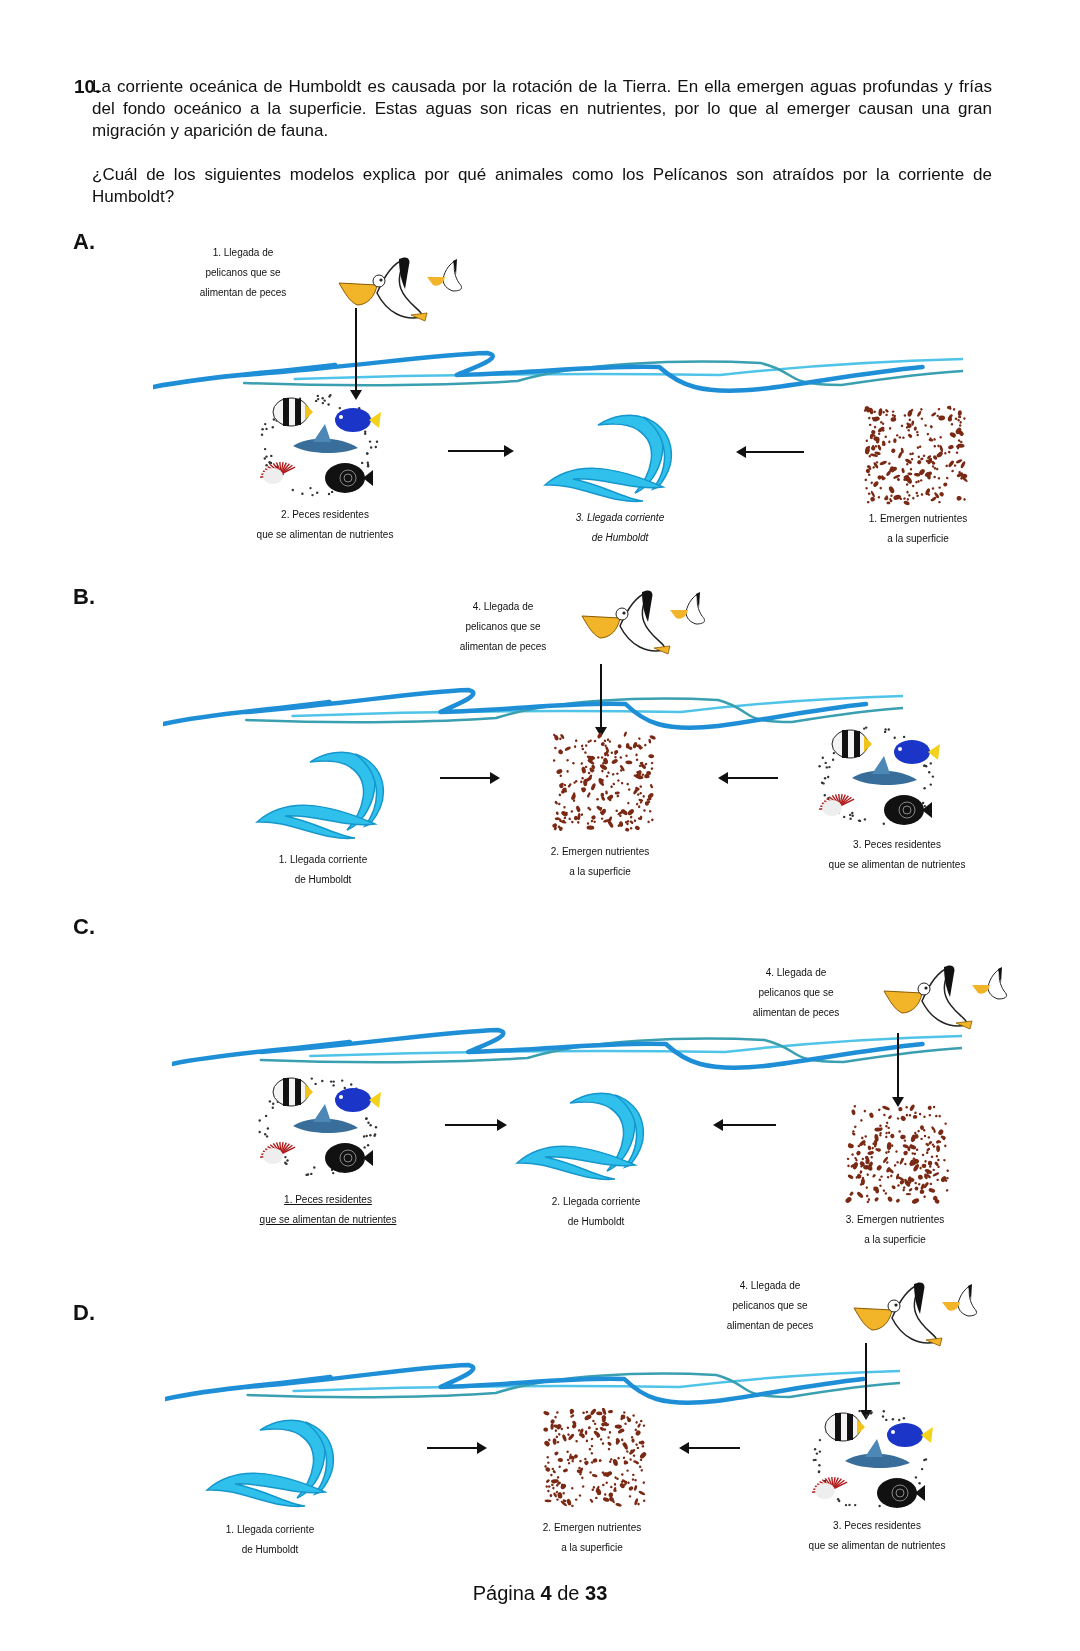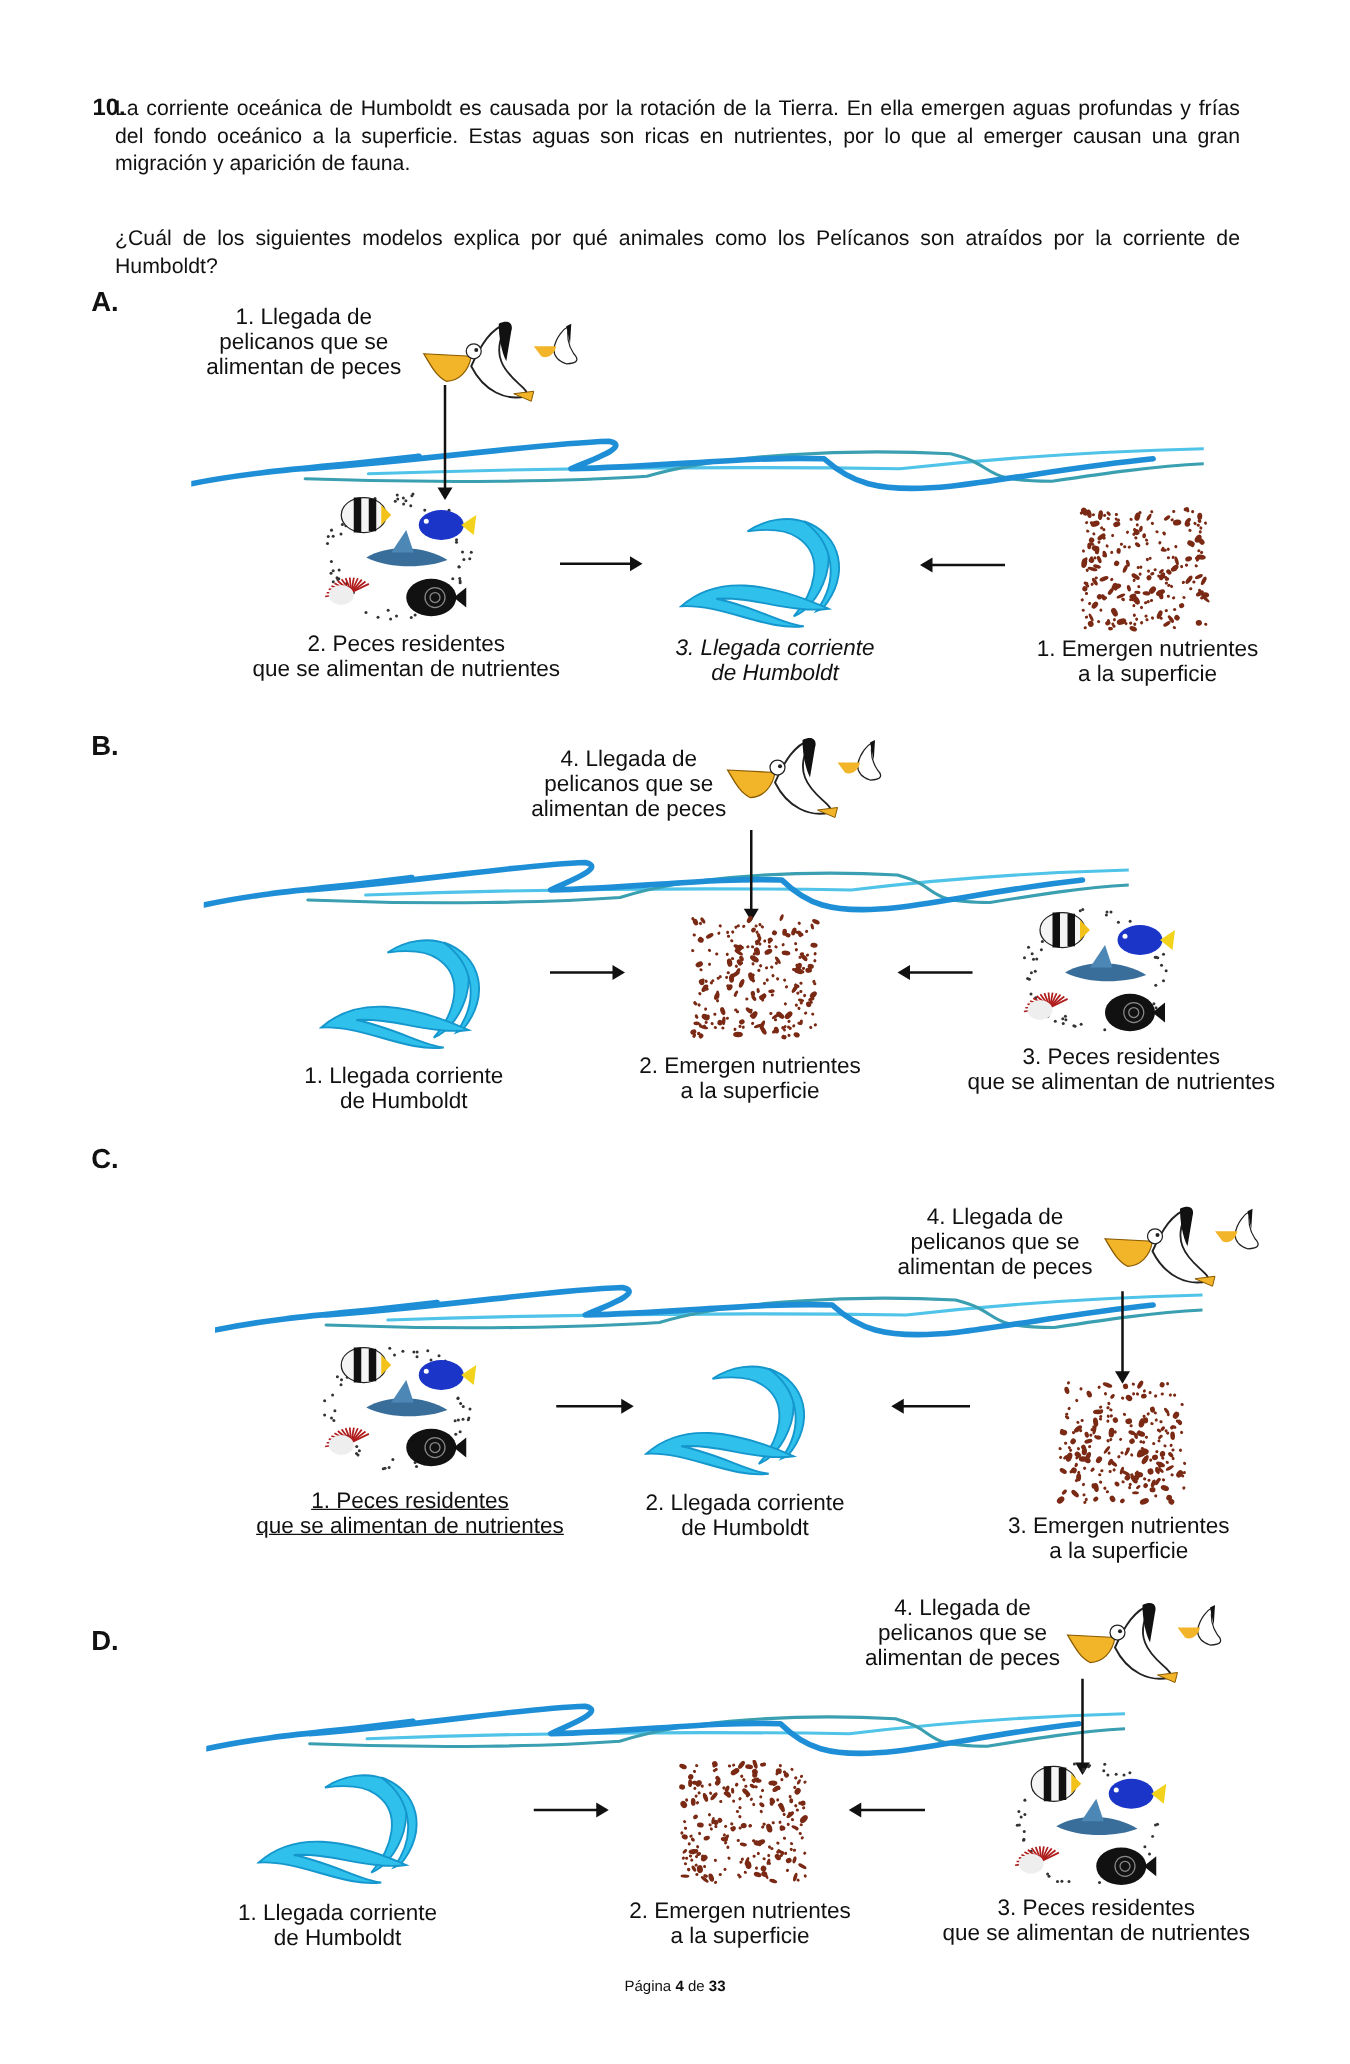--- a/index.html
+++ b/index.html
@@ -2,33 +2,33 @@
 <html><head>
 <meta charset="utf-8">
 <style>
   html, body { margin: 0; padding: 0; background: #ffffff; }
   body { width: 1080px; height: 1651px; position: relative; overflow: hidden;
          font-family: "Liberation Sans", sans-serif; color: #111; }
   .qnum { position: absolute; left: 74px; top: 76px; font-weight: bold; font-size: 19px; }
   .qtext { position: absolute; left: 92px; width: 900px; font-size: 17px; line-height: 22px;
            text-align: justify; text-align-last: left; }
   .qtext.p1 { top: 76px; }
-  .qtext.p2 { top: 164px; margin-top: 16px; }
+  .qtext.p2 { top: 164px; }
   .opt-letter { position: absolute; left: 73px; font-weight: bold; font-size: 22px; }
-  .cap { position: absolute; font-size: 18px; line-height: 20px; text-align: center; white-space: nowrap; transform: translateX(-50%); }
+  .cap { position: absolute; font-size: 10px; line-height: 20px; text-align: center; white-space: nowrap; transform: translateX(-50%); }
   .cap span { display: block; }
   .arrow-h { position: absolute; height: 2px; background: #111; }
   .arrow-h.right::after { content: ""; position: absolute; right: -2px; top: -5px;
       border-left: 10px solid #111; border-top: 6px solid transparent; border-bottom: 6px solid transparent; }
   .arrow-h.left::before { content: ""; position: absolute; left: -2px; top: -5px;
       border-right: 10px solid #111; border-top: 6px solid transparent; border-bottom: 6px solid transparent; }
   .arrow-v { position: absolute; width: 2px; background: #111; }
   .arrow-v::after { content: ""; position: absolute; bottom: -2px; left: -5px;
       border-top: 10px solid #111; border-left: 6px solid transparent; border-right: 6px solid transparent; }
-  .footer { position: absolute; top: 1582px; left: 0; width: 1080px; text-align: center; font-size: 12px; }
+  .footer { position: absolute; top: 1582px; left: 0; width: 1080px; text-align: center; font-size: 20px; }
   .footer b { font-weight: bold; }
 </style>
 </head>
 <body>
 
 <div class="qnum">10.</div>
 <div class="qtext p1">La corriente oceánica de Humboldt es causada por la rotación de la Tierra. En ella emergen aguas profundas y frías del fondo oceánico a la superficie. Estas aguas son ricas en nutrientes, por lo que al emerger causan una gran migración y aparición de fauna.</div>
 <div class="qtext p2">¿Cuál de los siguientes modelos explica por qué animales como los Pelícanos son atraídos por la corriente de Humboldt?</div>
 
 <div id="options">

